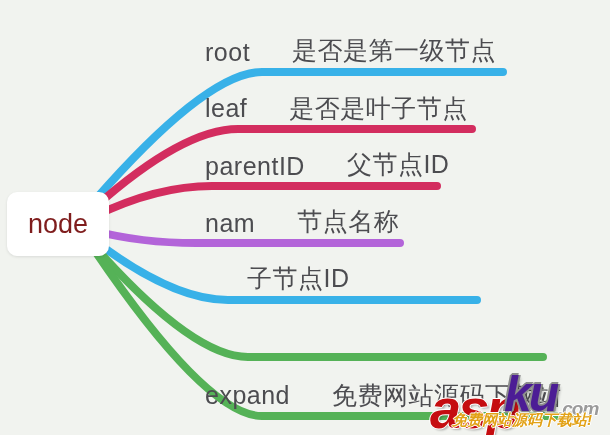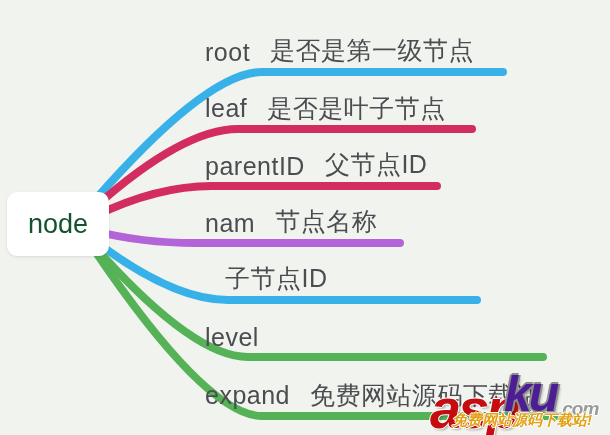--- a/index.html
+++ b/index.html
@@ -20,21 +20,21 @@
     position: absolute;
     left: 205px;
     height: 31px;
     display: flex;
     align-items: flex-end;
     font-size: 25px;
     color: #4c4c50;
     white-space: nowrap;
     letter-spacing: 0.5px;
   }
-  .branch-label .desc { margin-left: 20px; }
+  .branch-label .desc { margin-left: 42px; }
   .node-box {
     position: absolute;
     left: 7px; top: 192px;
     width: 102px; height: 64px;
     background: #ffffff;
     border-radius: 10px;
     display: flex;
     align-items: center;
     justify-content: center;
     font-size: 27px;
@@ -97,28 +97,27 @@
         <span class="desc">父节点ID</span>
       </div>
       <div class="branch-label" style="top: 207px;">
         <span class="kw">nam</span>
         <span class="desc">节点名称</span>
       </div>
       <div class="branch-label" style="top: 264px;">
         <span class="desc">子节点ID</span>
       </div>
       <div class="branch-label" style="top: 321px;">
-        <span class="kw">level</span>
       </div>
       <div class="branch-label" style="top: 380px; align-items: center;">
         <span class="kw">expand</span>
         <span class="desc">免费网站源码下载站</span>
       </div>
     </div>
-  <div class="node-box" style="color: #14532d; background: rgb(255, 255, 255);">
+  <div class="node-box" style="color: #7f1d1d; background: rgb(255, 255, 255);">
     <span>node</span>
   </div>
   <div>
     <span class="wm wm-asp" style="color: rgb(197, 13, 16);">asp</span>
     <span class="wm wm-ku" style="color: #4c1d95;">ku</span>
     <span class="wm wm-com" style="color: rgb(154, 154, 154);">.com</span>
     <span class="wm wm-slogan" style="color: rgb(226, 162, 23); text-align: center;">免费网站源码下载站!</span>
   </div>
 </div>
 

